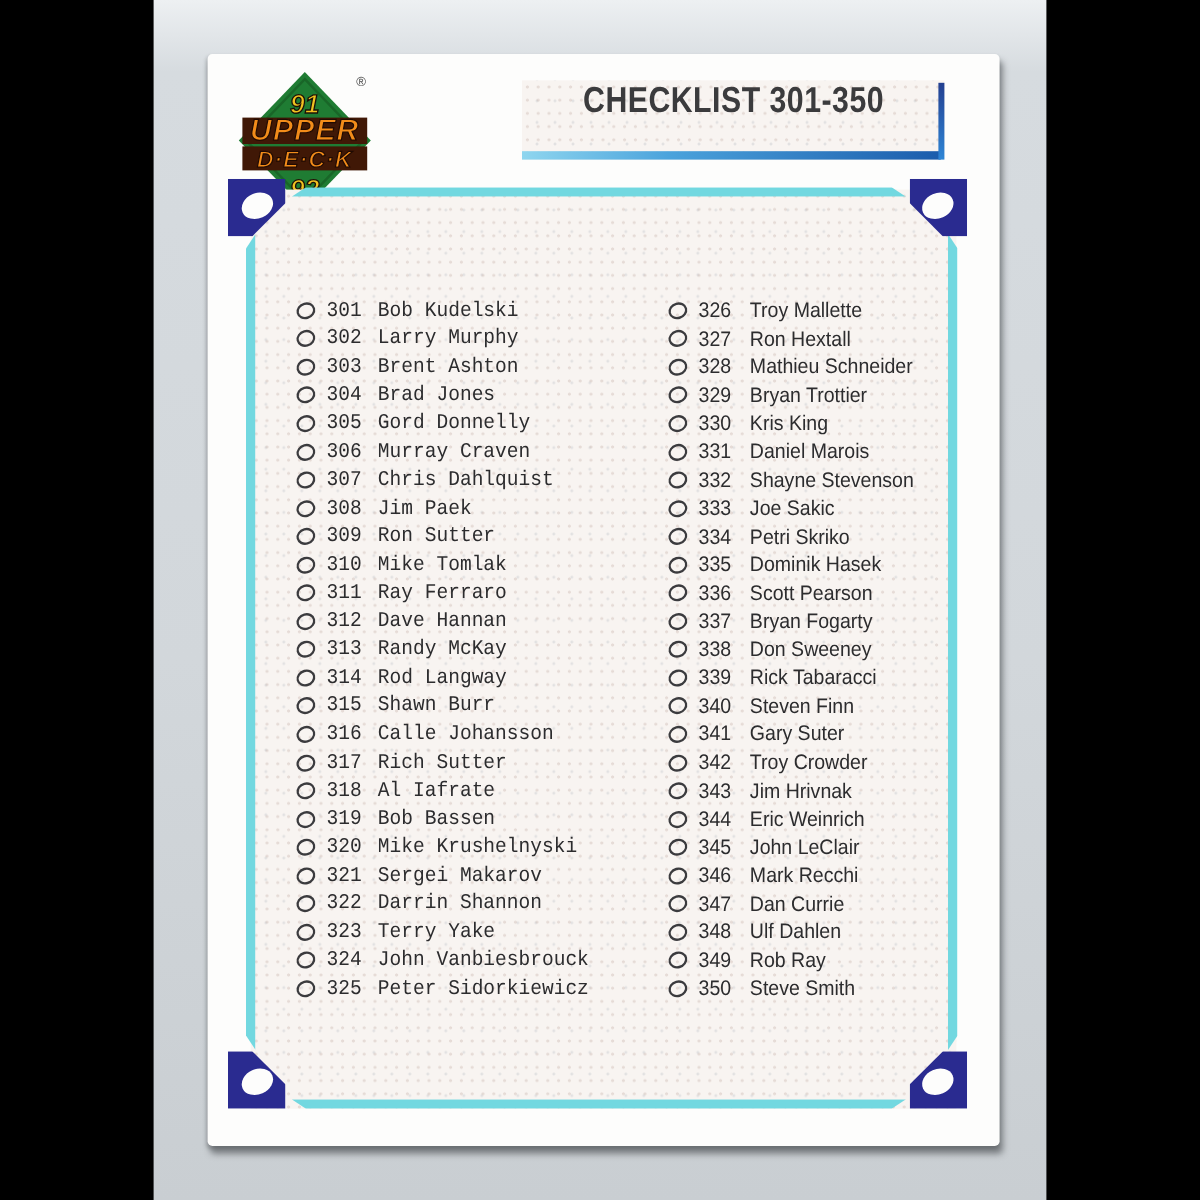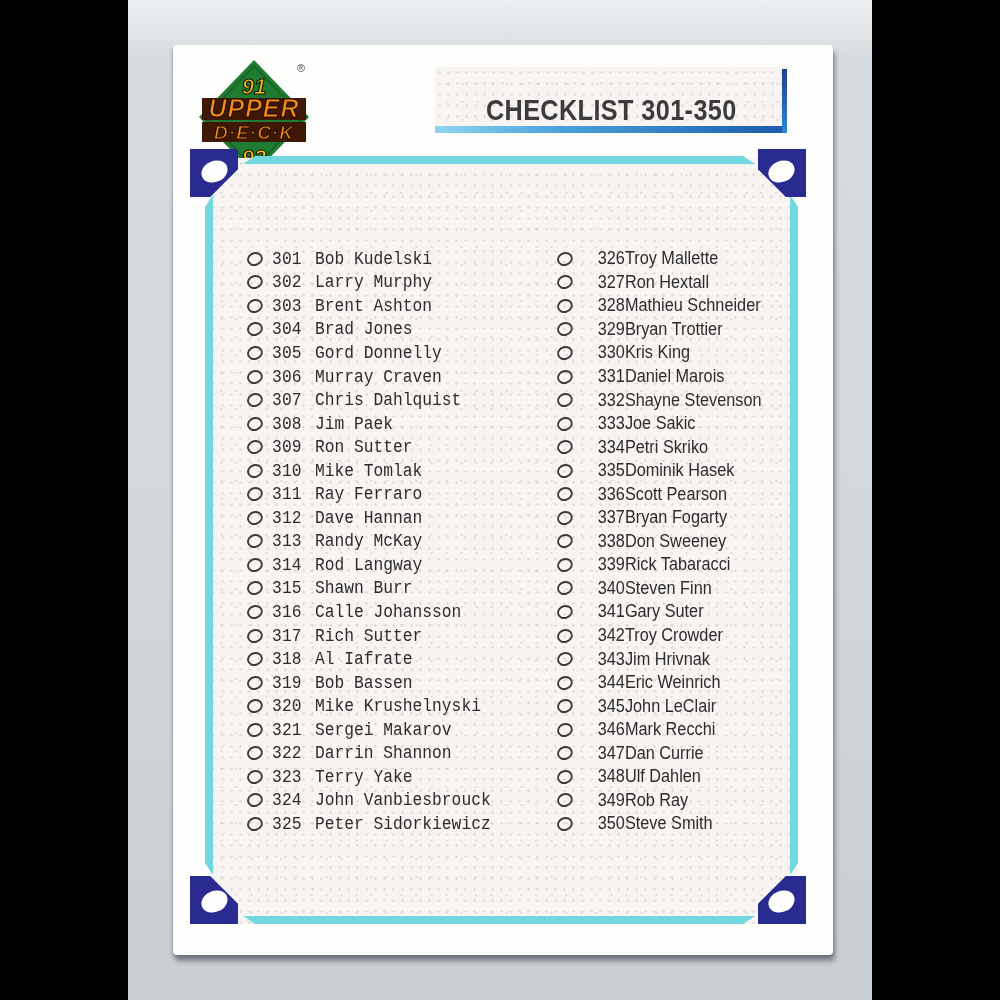--- a/index.html
+++ b/index.html
@@ -29,34 +29,34 @@
   .corner .puck{position:absolute;width:27px;height:21px;background:#fdfdfc;border-radius:50%;transform:rotate(-24deg);}
   .corner.tl{left:17px;top:104px;clip-path:polygon(0 0,100% 0,100% 42%,42% 100%,0 100%);}
   .corner.tl .puck{left:11px;top:12px;}
   .corner.tr{left:585px;top:104px;clip-path:polygon(0 0,100% 0,100% 100%,58% 100%,0 42%);}
   .corner.tr .puck{left:10px;top:12px;}
   .corner.bl{left:17px;top:831px;clip-path:polygon(0 0,42% 0,100% 58%,100% 100%,0 100%);}
   .corner.bl .puck{left:11px;top:15px;}
   .corner.br{left:585px;top:831px;clip-path:polygon(58% 0,100% 0,100% 100%,0 100%,0 58%);}
   .corner.br .puck{left:10px;top:15px;}
   
-  .title-box{position:absolute;left:262px;top:22px;width:352px;height:66px;display:flex;align-items:flex-end;
+  .title-box{position:absolute;left:262px;top:22px;width:352px;height:66px;display:flex;align-items:flex-start;
              justify-content:center;padding-bottom:6px;box-sizing:border-box;}
   .title-text{font-size:30px;font-weight:700;color:#3b3b3d;letter-spacing:.5px;transform:scaleX(.84);
               transform-origin:center;white-space:nowrap;}
   .title-underline{position:absolute;left:0;right:3px;bottom:0;height:7px;
               background:linear-gradient(90deg,#8fd6ef 0%,#4ba3dc 35%,#1b5cac 100%);}
   .title-rightedge{position:absolute;right:0;top:2px;bottom:0;width:5px;
               background:linear-gradient(180deg,#233f90 0%,#2e86d6 100%);}
   
   .logo{position:absolute;left:22px;top:12px;width:118px;height:120px;}
   
   .col{position:absolute;top:202px;width:300px;}
   .col.left{left:74px;font-family:Liberation Mono, monospace;}
-  .col.right{left:384px;text-align:right;}
+  .col.right{left:384px;}
   .row{display:flex;align-items:center;height:23.55px;transform:scaleX(.93);transform-origin:left;
        color:#2c2c2e;font-size:17.5px;white-space:nowrap;}
   .cb{flex:none;width:13px;height:10px;border:2px solid #3b3b3e;border-radius:50%;
       transform:rotate(-14deg);margin-right:10px;background:transparent;}
   .num{flex:none;width:46px;}
   .nm{flex:none;}
 </style>
 </head>
 <body>
 

